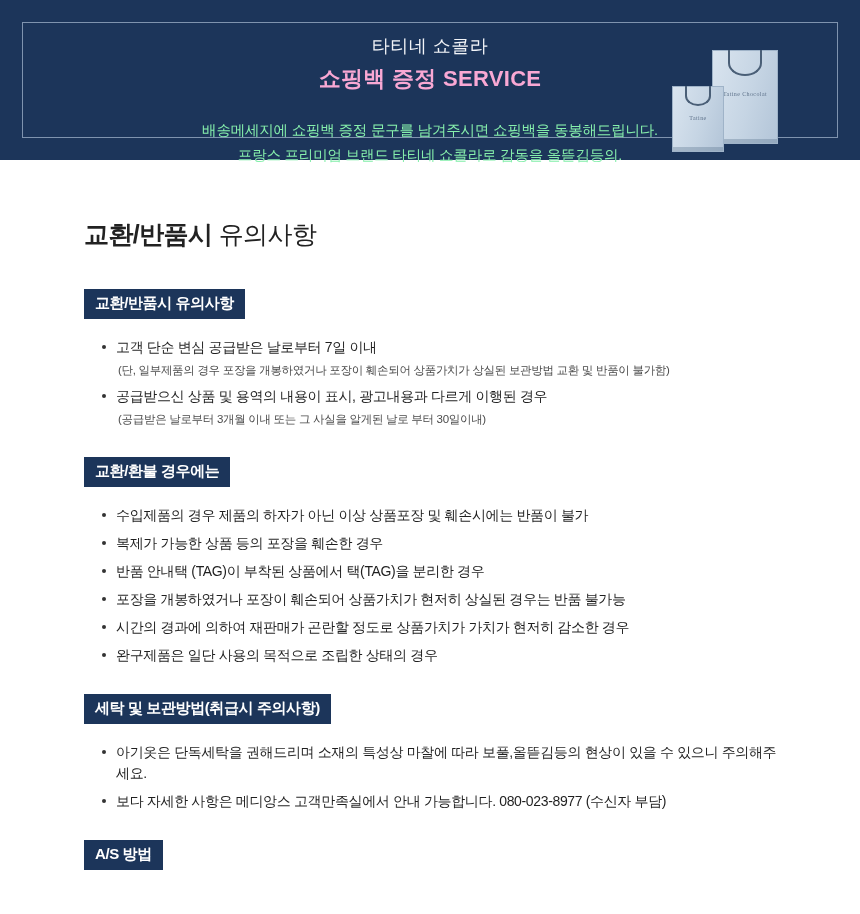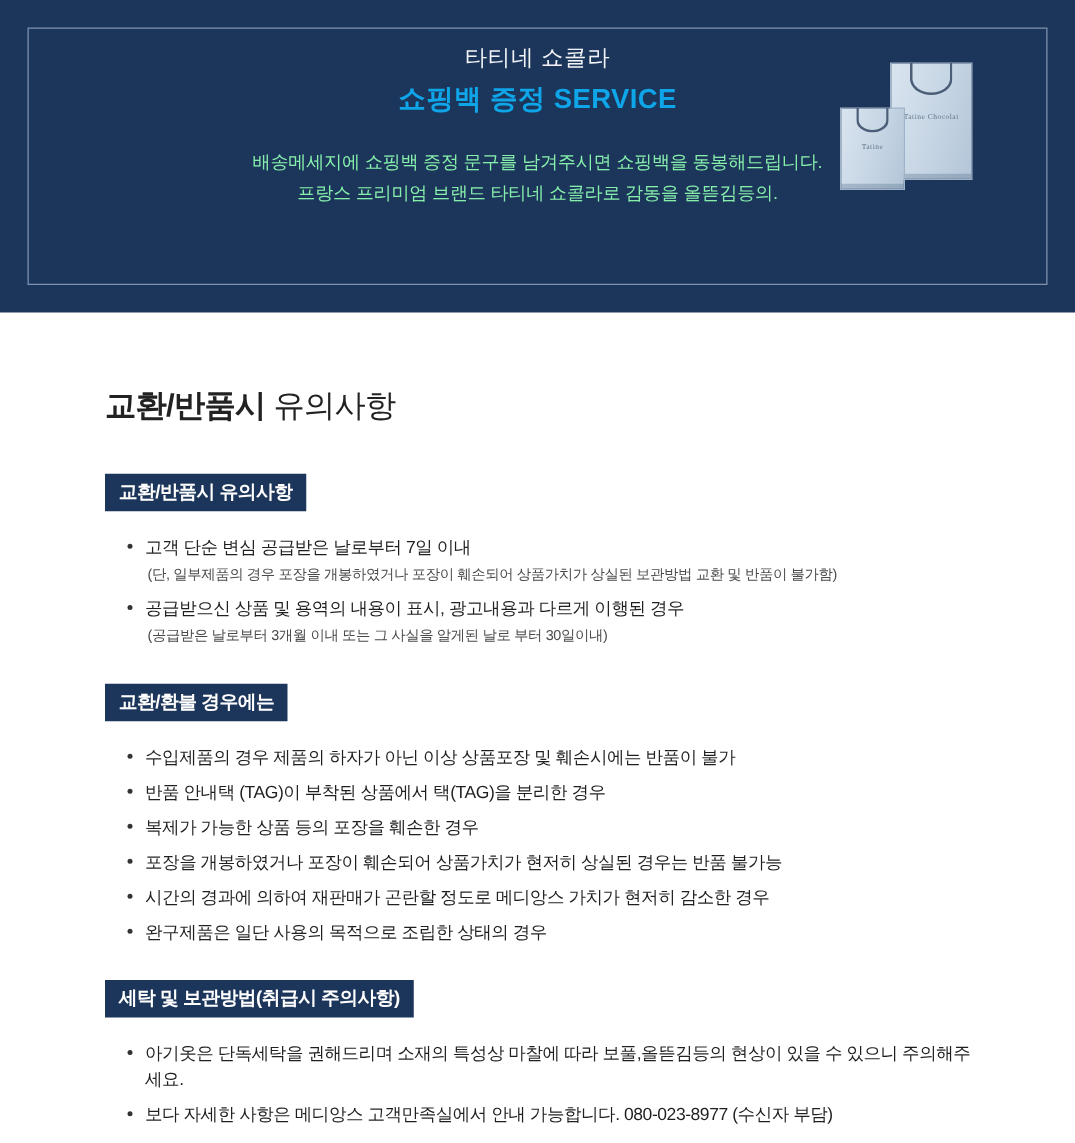--- a/index.html
+++ b/index.html
@@ -13,21 +13,21 @@
     height: 914px;
     font-family: "Liberation Sans", sans-serif;
     color: #222;
     overflow: hidden;
   }
 
   
   .banner {
     position: relative;
     width: 860px;
-    height: 250px;
+    height: 160px;
     background: #1d3557;
     background: #1c355a;
   }
   .banner-inner {
     position: absolute;
     left: 22px;
     top: 22px;
     right: 22px;
     bottom: 22px;
     border: 1px solid #7f93ae;
@@ -42,21 +42,21 @@
   }
   .banner-line1 {
     font-size: 18px;
     letter-spacing: 0.5px;
     color: #f2f4f8;
     margin-bottom: 6px;
   }
   .banner-line2 {
     font-size: 22px;
     font-weight: bold;
-    color: #0ea5e9;
+    color: #f9a8d4;
     letter-spacing: 0.3px;
     margin-bottom: 24px;
   }
   .banner-line3, .banner-line4 {
     font-size: 14.5px;
     color: #86efac;
     line-height: 1.75;
     letter-spacing: -0.2px;
   }
 
@@ -201,24 +201,24 @@
         <span>공급받으신 상품 및 용역의 내용이 표시, 광고내용과 다르게 이행된 경우</span>
         <span class="sub">(공급받은 날로부터 3개월 이내 또는 그 사실을 알게된 날로 부터 30일이내)</span>
       </li>
     </ul>
   </div>
 
   <div class="section">
     <div class="sec-head">교환/환불 경우에는</div>
     <ul class="items">
       <li><span>수입제품의 경우 제품의 하자가 아닌 이상 상품포장 및 훼손시에는 반품이 불가</span></li>
+      <li><span>복제가 가능한 상품 등의 포장을 훼손한 경우</span></li>
       <li><span>반품 안내택 (TAG)이 부착된 상품에서 택(TAG)을 분리한 경우</span></li>
-      <li><span>복제가 가능한 상품 등의 포장을 훼손한 경우</span></li>
       <li><span>포장을 개봉하였거나 포장이 훼손되어 상품가치가 현저히 상실된 경우는 반품 불가능</span></li>
-      <li><span>시간의 경과에 의하여 재판매가 곤란할 정도로 메디앙스 가치가 현저히 감소한 경우</span></li>
+      <li><span>시간의 경과에 의하여 재판매가 곤란할 정도로 상품가치가 가치가 현저히 감소한 경우</span></li>
       <li><span>완구제품은 일단 사용의 목적으로 조립한 상태의 경우</span></li>
     </ul>
   </div>
 
   <div class="section">
     <div class="sec-head">세탁 및 보관방법(취급시 주의사항)</div>
     <ul class="items">
       <li><span>아기옷은 단독세탁을 권해드리며 소재의 특성상 마찰에 따라 보풀,올뜯김등의 현상이 있을 수 있으니 주의해주세요.</span></li>
       <li><span>보다 자세한 사항은 메디앙스 고객만족실에서 안내 가능합니다. 080-023-8977 (수신자 부담)</span></li>
     </ul>

